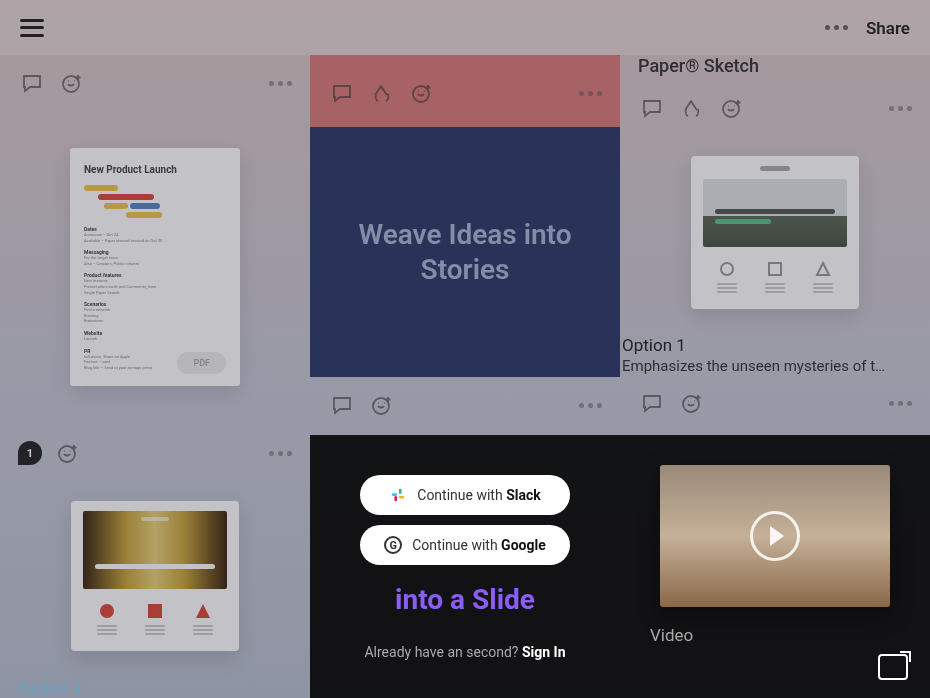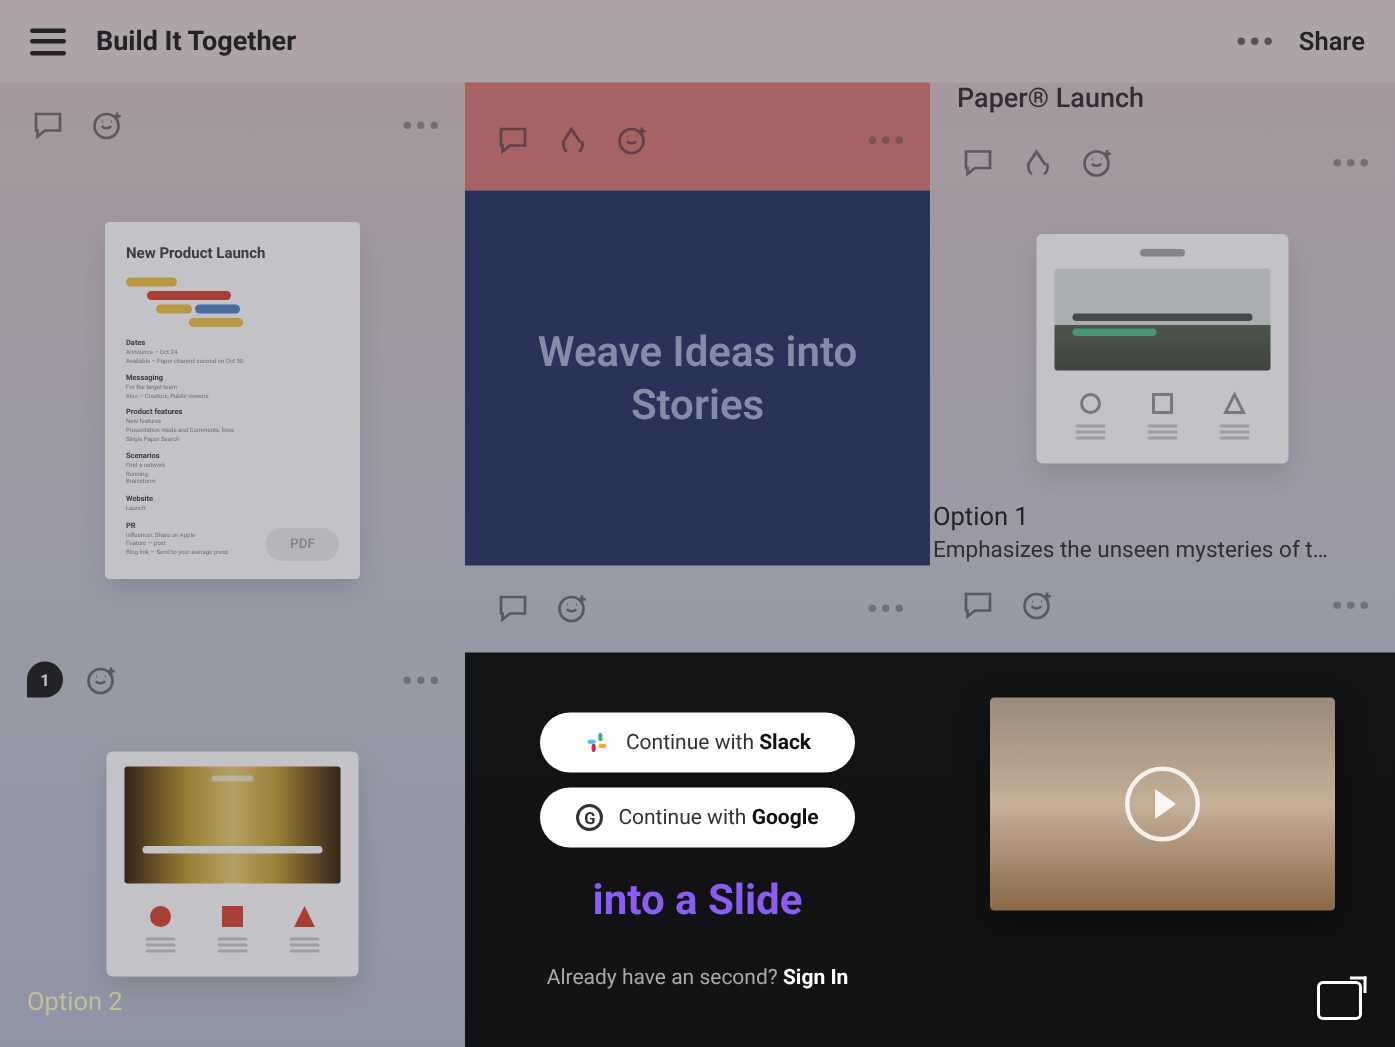--- a/index.html
+++ b/index.html
@@ -62,34 +62,33 @@
 .signin-row{margin-top:28px;font-size:14px;color:#aaa}
 .signin-row strong{color:#fff;cursor:pointer}
 .video-col{flex:1;padding:30px 30px 0;position:relative}
 .video-thumb{width:230px;height:142px;margin:0 auto;background:linear-gradient(180deg,#9a8a7a 0%,#c5b098 50%,#8a6848 100%);border-radius:3px;position:relative;box-shadow:0 8px 22px rgba(0,0,0,.4)}
 .play-btn{position:absolute;top:50%;left:50%;transform:translate(-50%,-50%);width:50px;height:50px;border:3px solid rgba(255,255,255,.85);border-radius:50%;display:flex;align-items:center;justify-content:center}
 .play-btn::after{content:"";border-left:14px solid rgba(255,255,255,.9);border-top:10px solid transparent;border-bottom:10px solid transparent;margin-left:4px}
 .video-label{color:#aaa;font-size:17px;margin-top:18px}
 .expand-icon{position:absolute;right:22px;bottom:18px;width:30px;height:26px;border:2px solid #fff;border-radius:4px;cursor:pointer}
 .expand-icon::after{content:"";position:absolute;top:-5px;right:-5px;width:9px;height:9px;border-top:2px solid #fff;border-right:2px solid #fff}
 .dim-overlay{position:absolute;inset:0;background:rgba(40,35,50,.28);pointer-events:none}
-.col1-bottom-label{position:absolute;left:18px;bottom:20px;font-size:17px;color:#fef9c3}
+.col1-bottom-label{position:absolute;left:18px;bottom:0;font-size:17px;color:#7dd3fc}
 </style>
 </head>
 <body>
 
 <div class="bg"></div>
 
 <div class="header">
   <div class="menu-icon">
       <span></span>
       <span></span>
       <span></span>
     </div>
-  <div class="title">Build It Together</div>
   <div class="header-right">
     <div class="dots">
         <span></span>
         <span></span>
         <span></span>
       </div>
     <div class="share">Share</div>
   </div>
 </div>
 
@@ -278,21 +277,21 @@
         <div class="more-dots">
             <span></span>
             <span></span>
             <span></span>
           </div>
       </div>
     </div>
   </div>
 
   <div class="col">
-    <div class="paper-label">Paper® Launch</div>
+    <div class="paper-label">Paper® Sketch</div>
     <div class="cell" style="height:58px">
       <div class="card-actions">
         <div class="icon-btn">
             <svg viewBox="0 0 24 24">
               <path d="M4 5h16v11H10l-5 4v-4H4z"></path>
             </svg>
           </div>
         <div class="icon-btn">
             <svg viewBox="0 0 24 24" stroke="#000" stroke-width="2">
               <path d="M7 11l4-6 4 6M5 14l5-7M12 7l5 7M8 20c-2-1-3-4-2-7M16 20c2-1 3-4 2-7"></path>
@@ -398,15 +397,16 @@
     </div>
     <div class="slide-text">into a Slide</div>
     <div class="signin-row">
       <span>Already have an second? </span><strong>Sign In</strong>
     </div>
   </div>
   <div class="video-col">
     <div class="video-thumb">
       <div class="play-btn"></div>
     </div>
+    <div class="video-label">Video</div>
     <div class="expand-icon"></div>
   </div>
 </div>
 
 </body></html>

